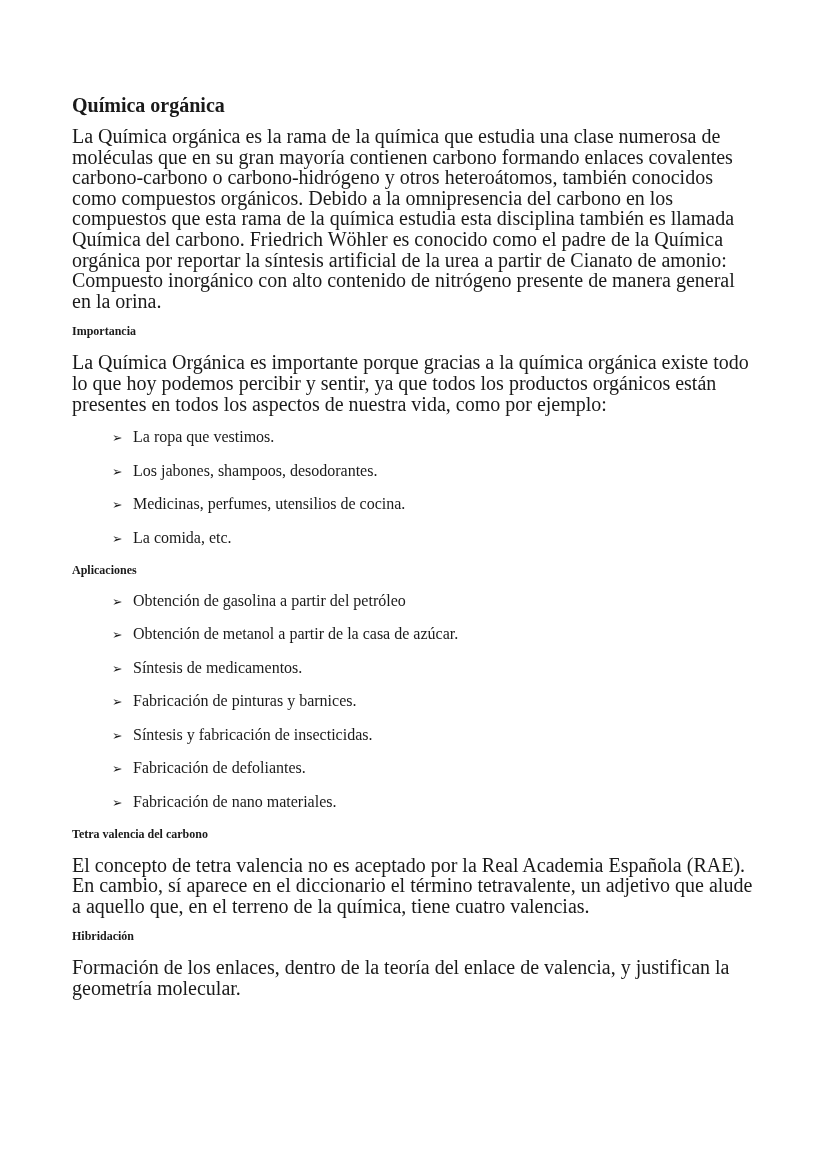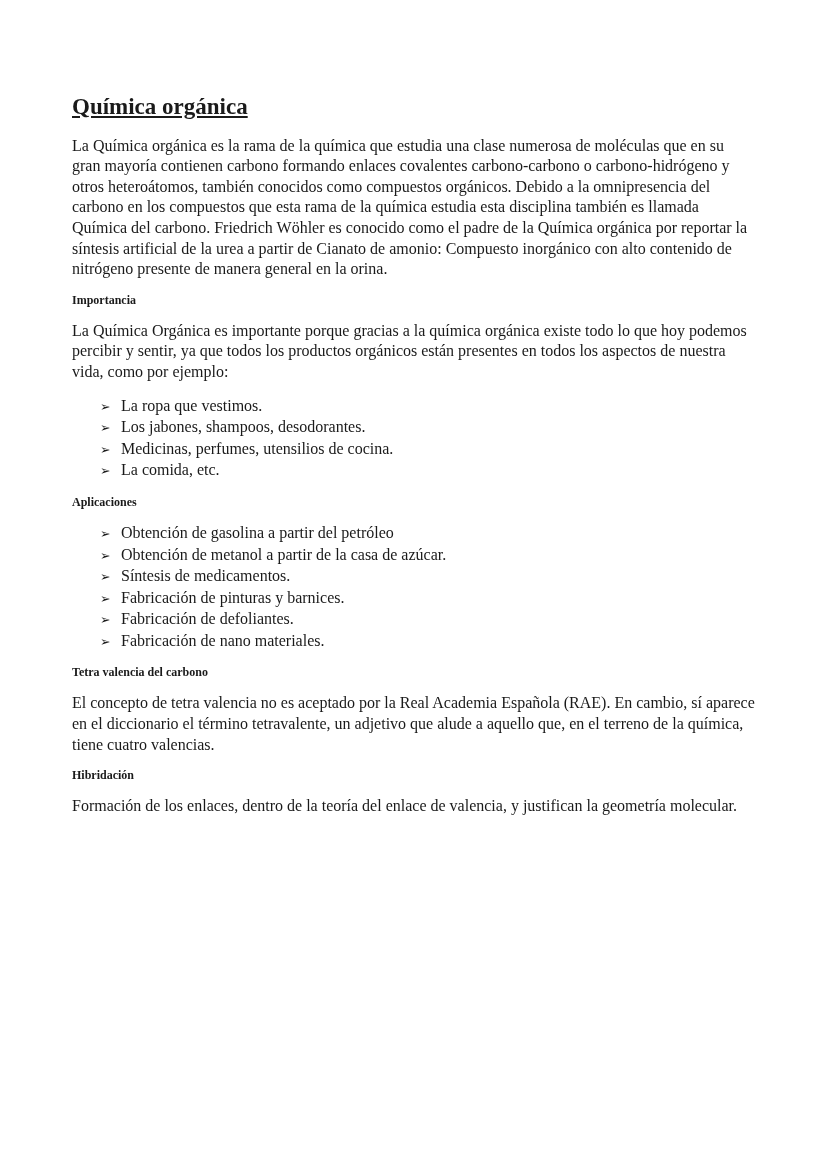--- a/index.html
+++ b/index.html
@@ -11,47 +11,46 @@
     color: #1a1a1a;
     font-family: "Liberation Serif", "DejaVu Serif", serif;
   }
   .page {
     width: 828px;
     height: 1170px;
     padding: 93px 72px 40px 72px;
     overflow: hidden;
   }
   h1.doc-title {
-    font-size: 23px;
+    font-size: 20px;
     font-weight: bold;
-    margin: 0 0 15px 0;
+    margin: 0 0 9px 0;
     line-height: 1.2;
-    text-decoration: underline;
   }
   h2.section-heading {
     font-size: 12px;
     font-weight: bold;
     margin: 0 0 13px 0;
     line-height: 1.25;
   }
   p.body-text {
-    font-size: 16px;
+    font-size: 20px;
     line-height: 20.6px;
     margin: 0 0 13px 0;
     text-align: left;
   }
   ul.arrow-list {
     list-style: none;
     margin: 0 0 13px 0;
     padding: 0 0 0 28px;
   }
   ul.arrow-list li {
     font-size: 16px;
     line-height: 20.6px;
-    margin: 0;
+    margin: 12px;
     padding: 0;
   }
   .bullet {
     display: inline-block;
     width: 21px;
     font-family: "DejaVu Sans", sans-serif;
     font-size: 12.5px;
     vertical-align: baseline;
   }
 </style>
@@ -92,20 +91,23 @@
     <li>
       <span class="bullet">➢</span><span>Obtención de metanol a partir de la casa de azúcar.</span>
     </li>
     <li>
       <span class="bullet">➢</span><span>Síntesis de medicamentos.</span>
     </li>
     <li>
       <span class="bullet">➢</span><span>Fabricación de pinturas y barnices.</span>
     </li>
     <li>
+      <span class="bullet">➢</span><span>Síntesis y fabricación de insecticidas.</span>
+    </li>
+    <li>
       <span class="bullet">➢</span><span>Fabricación de defoliantes.</span>
     </li>
     <li>
       <span class="bullet">➢</span><span>Fabricación de nano materiales.</span>
     </li>
   </ul>
 
   <h2 class="section-heading">Tetra valencia del carbono</h2>
 
   <p class="body-text">El concepto de tetra valencia no es aceptado por la Real Academia Española (RAE). En cambio, sí aparece en el diccionario el término tetravalente, un adjetivo que alude a aquello que, en el terreno de la química, tiene cuatro valencias.</p>

